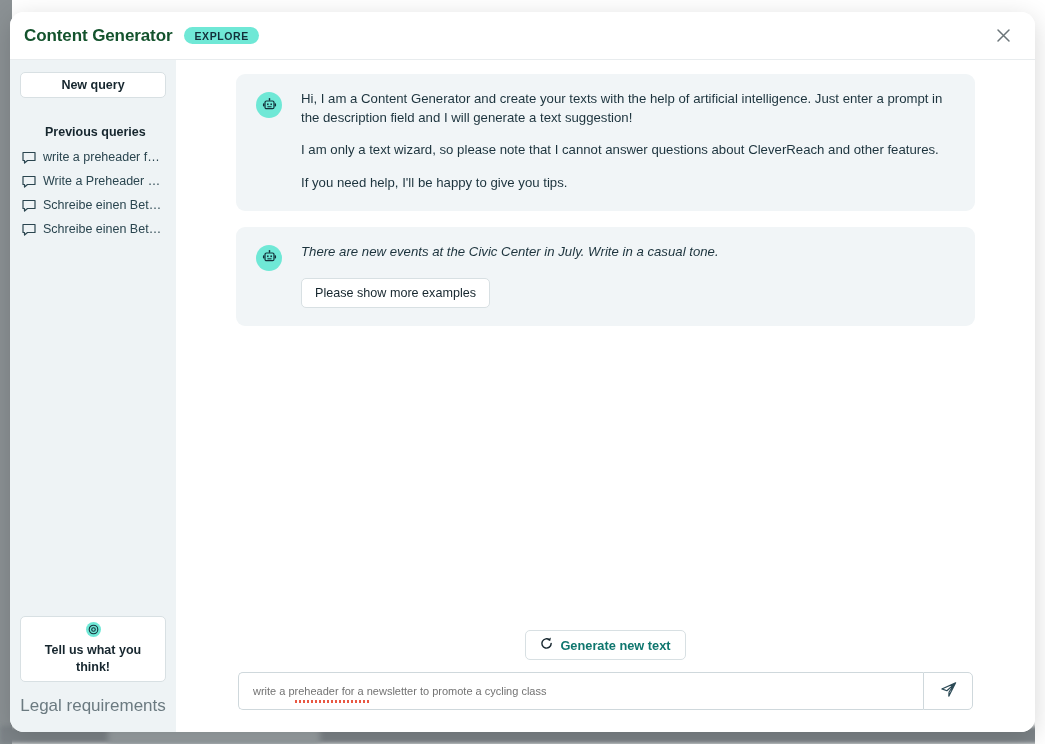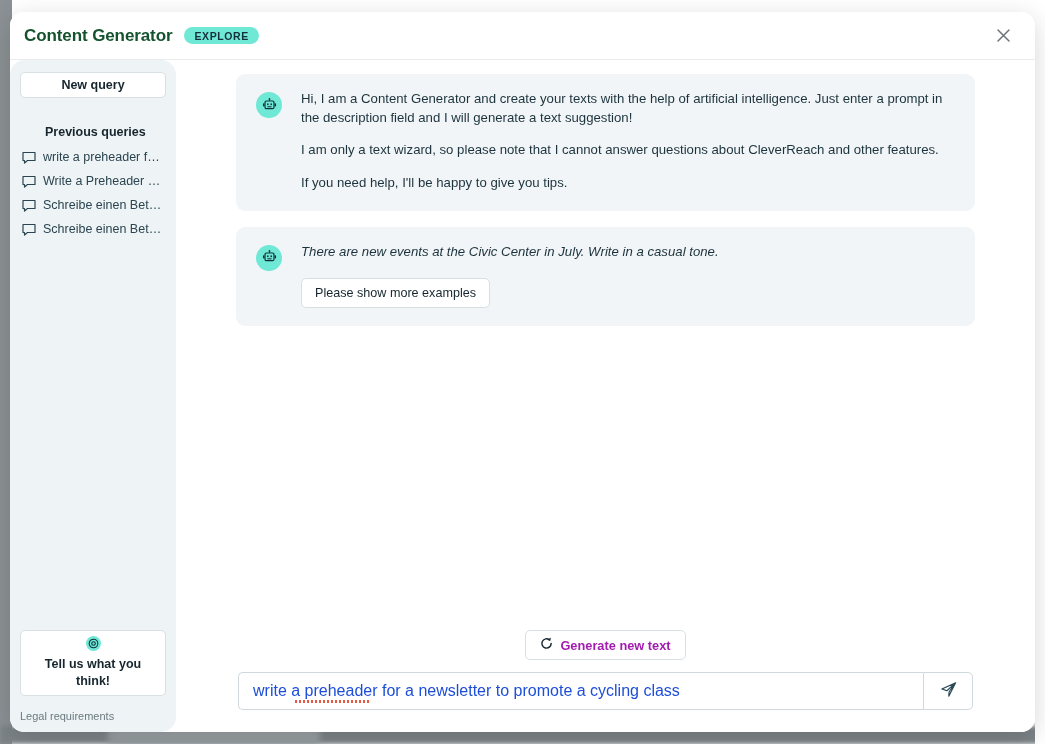--- a/index.html
+++ b/index.html
@@ -104,21 +104,20 @@
   }
 
   
   .sidebar {
     width: 166px;
     flex: 0 0 166px;
     background: #eef3f5;
     display: flex;
     flex-direction: column;
     padding: 12px 10px 10px 10px;
-    border-radius: 15px;
   }
   .new-query-btn {
     background: #ffffff;
     border: 1px solid #d8e0e3;
     border-radius: 5px;
     height: 26px;
     display: flex; align-items: center; justify-content: center;
     font-size: 12.5px;
     font-weight: bold;
     color: #16262e;
@@ -173,21 +172,23 @@
     width: 15px; height: 15px;
     border-radius: 50%;
     background: #6fe8d6;
     display: inline-flex;
     align-items: center;
     justify-content: center;
     flex: 0 0 15px;
   }
   .legal-link {
     margin-top: 14px;
-    font-size: 11px;
+    margin-bottom: 6px;
+    text-align: center;
+    font-size: 17px;
     color: #6b7a80;
     cursor: pointer;
   }
 
   
   .main {
     flex: 1 1 auto;
     display: flex;
     flex-direction: column;
     background: #ffffff;
@@ -253,38 +254,38 @@
   .generate-btn {
     display: inline-flex;
     align-items: center;
     gap: 7px;
     background: #ffffff;
     border: 1px solid #d8e0e3;
     border-radius: 5px;
     padding: 6px 14px;
     font-size: 12.8px;
     font-weight: bold;
-    color: #a21caf;
+    color: #0f766e;
     cursor: pointer;
   }
   .input-row {
     display: flex;
     align-items: stretch;
     padding: 0 14px;
   }
   .prompt-input {
     flex: 1 1 auto;
     height: 38px;
     border: 1px solid #cfd8dc;
     border-right: none;
     border-radius: 5px 0 0 5px;
     padding: 0 14px;
     font-family: "Liberation Sans", sans-serif;
-    font-size: 16px;
-    color: #1d4ed8;
+    font-size: 11px;
+    color: #737373;
     outline: none;
     background: #fff;
   }
   .input-wrap { position: relative; flex: 1 1 auto; display: flex; }
   .spell-underline {
     position: absolute;
     left: 57px;
     bottom: 7px;
     width: 76px;
     height: 3px;

